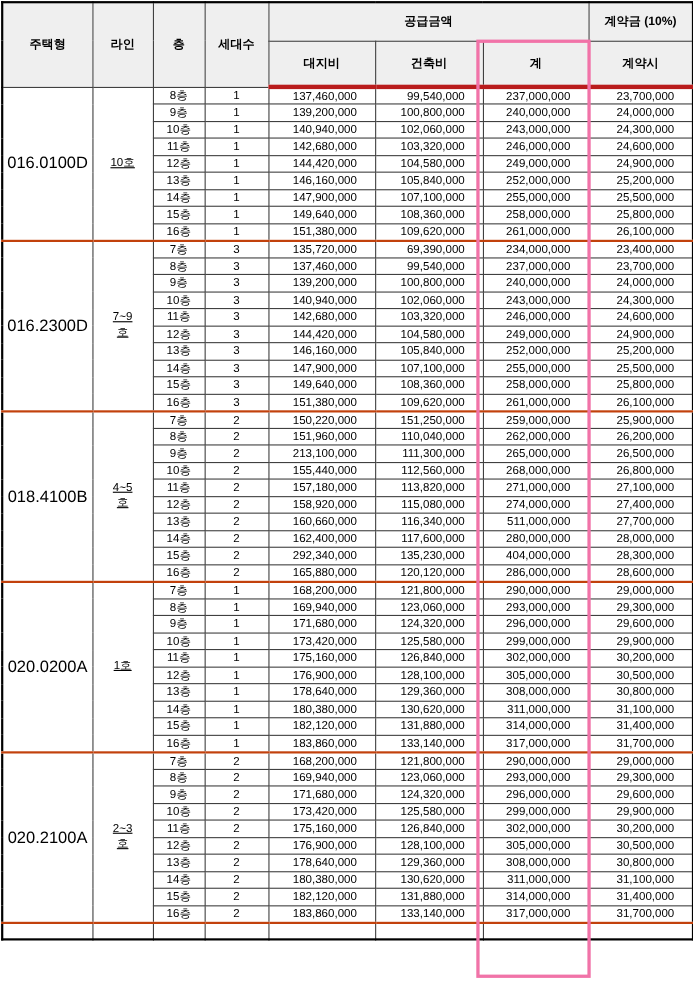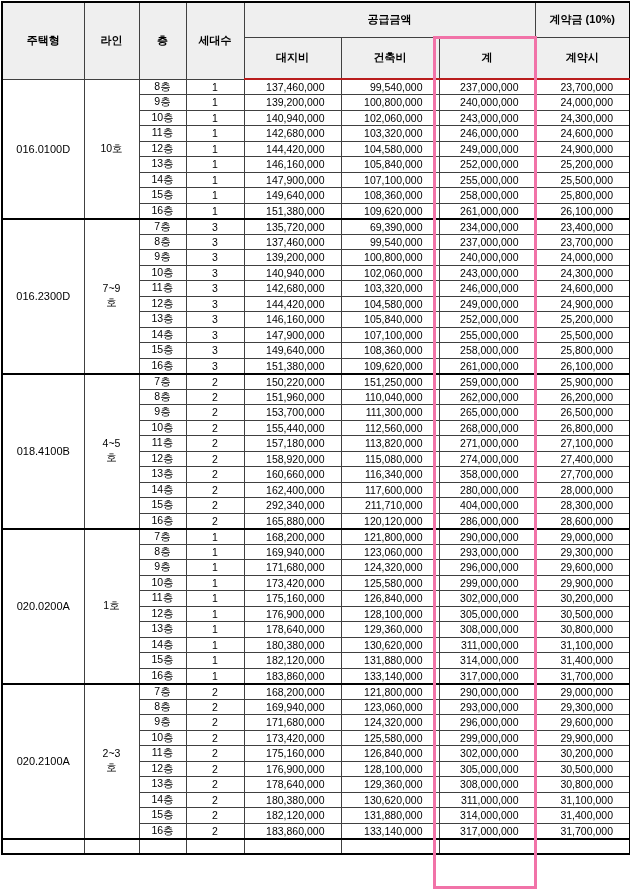--- a/index.html
+++ b/index.html
@@ -28,31 +28,32 @@
     overflow: hidden;
     text-align: center;
     vertical-align: middle;
   }
   thead th {
     background: #efefef;
     font-weight: 700;
     font-size: 11px;
   }
   thead tr.top th { height: 35px; }
-  thead tr.sub th { height: 42px; border-bottom: 2px solid #b91c1c; }
+  thead tr.sub th { height: 42px; border-bottom: 4px solid #b91c1c; }
   tbody td { height: 15.5px; background: #ffffff; }
   td.num { text-align: right; padding-right: 16px; font-size: 10.5px; }
-  td.type-cell { font-size: 11px; }
+  td.type-cell { font-size: 15px; }
   td.line-cell {
     white-space: normal;
     word-break: break-all;
     padding: 0 13px;
     line-height: 1.3;
+    text-decoration: underline;
   }
-  tr.group-start td { border-top: 2px solid #000000; }
+  tr.group-start td { border-top: 2px solid #c2410c; }
   .highlight-box {
     position: absolute;
     left: 433px;
     top: 36px;
     width: 104px;
     height: 853px;
     border: 3px solid #f173a8;
     pointer-events: none;
     z-index: 5;
   }
@@ -258,21 +259,21 @@
         <td>8층</td>
         <td>2</td>
         <td class="num">151,960,000</td>
         <td class="num">110,040,000</td>
         <td class="num">262,000,000</td>
         <td class="num">26,200,000</td>
       </tr>
       <tr>
         <td>9층</td>
         <td>2</td>
-        <td class="num">153,700,000</td>
+        <td class="num">213,100,000</td>
         <td class="num">111,300,000</td>
         <td class="num">265,000,000</td>
         <td class="num">26,500,000</td>
       </tr>
       <tr>
         <td>10층</td>
         <td>2</td>
         <td class="num">155,440,000</td>
         <td class="num">112,560,000</td>
         <td class="num">268,000,000</td>
@@ -292,36 +293,36 @@
         <td class="num">158,920,000</td>
         <td class="num">115,080,000</td>
         <td class="num">274,000,000</td>
         <td class="num">27,400,000</td>
       </tr>
       <tr>
         <td>13층</td>
         <td>2</td>
         <td class="num">160,660,000</td>
         <td class="num">116,340,000</td>
-        <td class="num">358,000,000</td>
+        <td class="num">511,000,000</td>
         <td class="num">27,700,000</td>
       </tr>
       <tr>
         <td>14층</td>
         <td>2</td>
         <td class="num">162,400,000</td>
         <td class="num">117,600,000</td>
         <td class="num">280,000,000</td>
         <td class="num">28,000,000</td>
       </tr>
       <tr>
         <td>15층</td>
         <td>2</td>
         <td class="num">292,340,000</td>
-        <td class="num">211,710,000</td>
+        <td class="num">135,230,000</td>
         <td class="num">404,000,000</td>
         <td class="num">28,300,000</td>
       </tr>
       <tr>
         <td>16층</td>
         <td>2</td>
         <td class="num">165,880,000</td>
         <td class="num">120,120,000</td>
         <td class="num">286,000,000</td>
         <td class="num">28,600,000</td>

